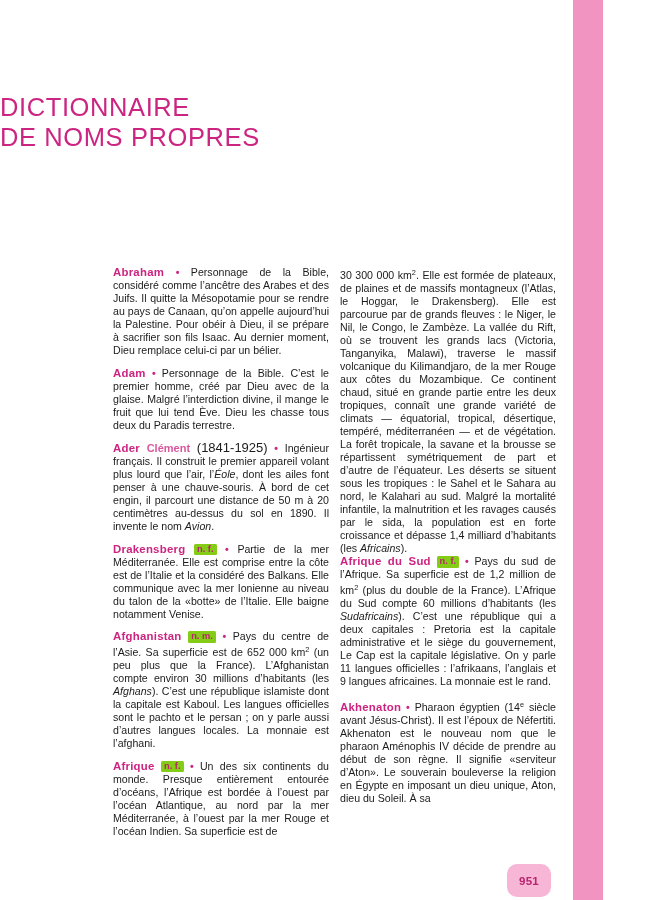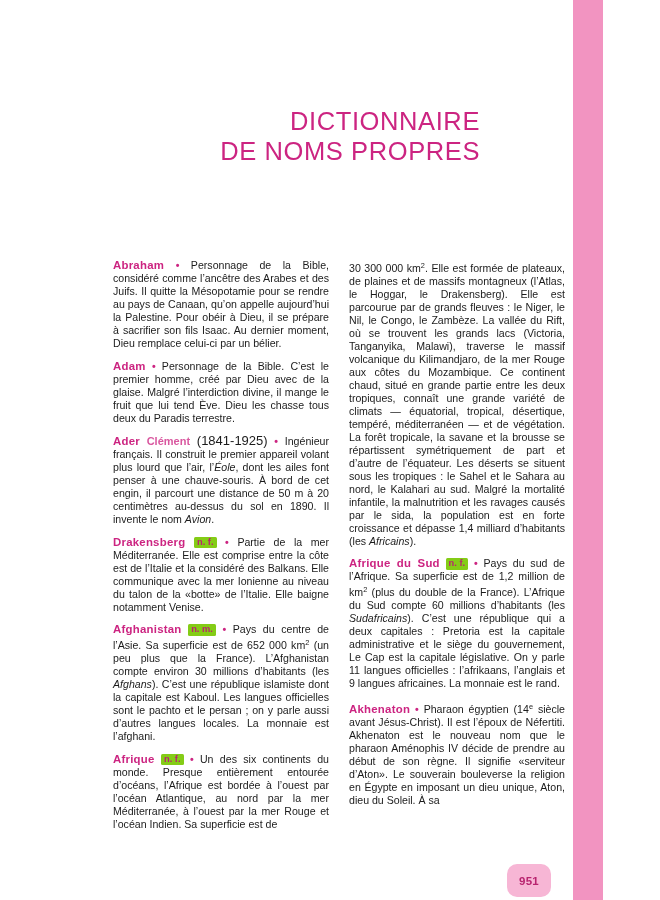--- a/index.html
+++ b/index.html
@@ -40,60 +40,60 @@
     top: 0;
     width: 57px;
     height: 900px;
     background: #ffffff;
   }
 
   
   #title-block {
     position: absolute;
     left: 0;
-    top: 106px;
+    top: 92px;
     width: 480px;
-    text-align: right;
+    text-align: left;
   }
   .title-line {
     color: #cc2481;
     font-size: 25.5px;
     letter-spacing: 0.6px;
     line-height: 30px;
     font-weight: 400;
     white-space: nowrap;
   }
 
   
   #columns {
     position: absolute;
     left: 113px;
-    top: 259px;
+    top: 266px;
     width: 452px;
     height: 630px;
     display: flex;
-    gap: 20px;
+    gap: 11px;
   }
   .column {
     width: 216px;
     position: relative;
   }
 
   .entry {
     margin-bottom: 9.5px;
     font-size: 10.6px;
     line-height: 13.0px;
     color: #1b1b1b;
     text-align: justify;
     text-align-last: left;
     word-spacing: 0px;
     hyphens: manual;
   }
   .entry.cont {
-    margin-bottom: 9px;
+    margin-bottom: 0;
   }
 
   .headword {
     color: #cc2481;
     font-weight: bold;
     font-size: 11.4px;
     letter-spacing: 0.25px;
   }
   .headword-light {
     color: #d9579f;

